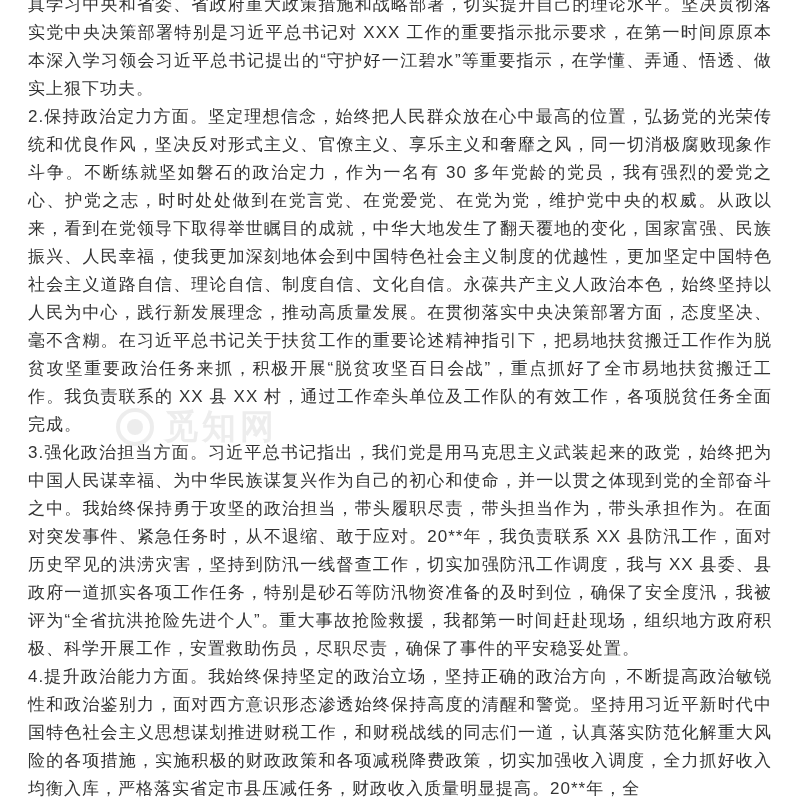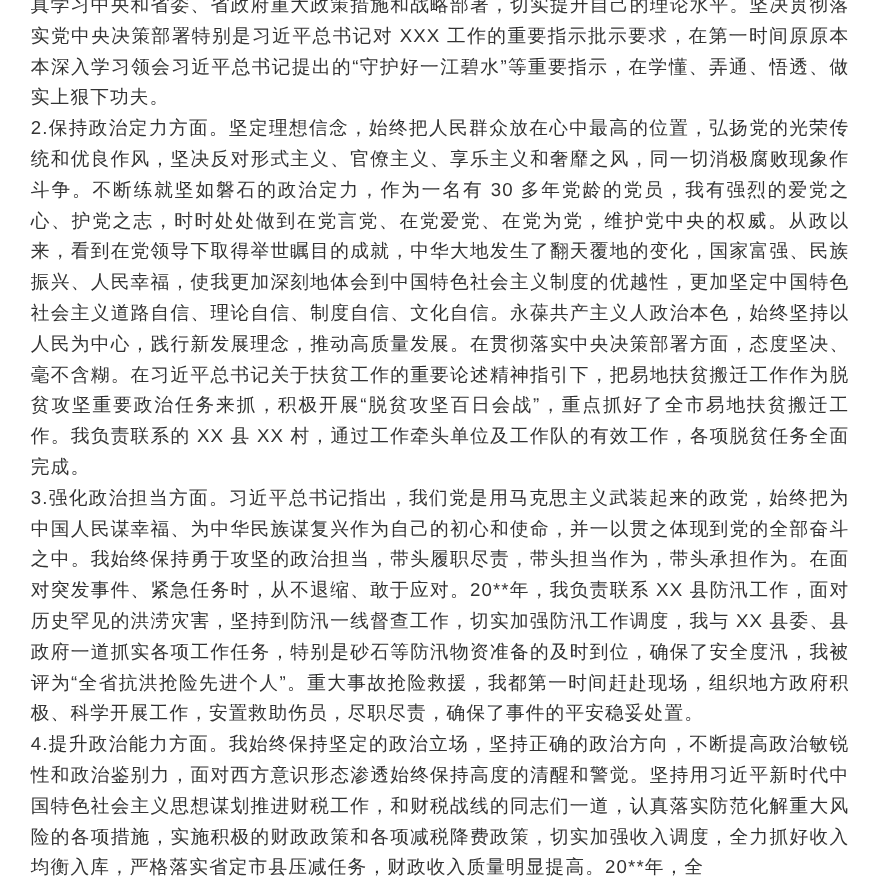--- a/index.html
+++ b/index.html
@@ -59,20 +59,24 @@
     color: #7a7a7a;
     letter-spacing: 4px;
     white-space: nowrap;
   }
 </style>
 </head>
 <body>
 
 <div class="page">
 
+  <div class="watermark">
+    <span class="wm-logo"></span>
+    <span class="wm-text">觅知网</span>
+  </div>
 
   <div class="doc-content">
     <p class="para">真学习中央和省委、省政府重大政策措施和战略部署，切实提升自己的理论水平。坚决贯彻落实党中央决策部署特别是习近平总书记对 XXX 工作的重要指示批示要求，在第一时间原原本本深入学习领会习近平总书记提出的“守护好一江碧水”等重要指示，在学懂、弄通、悟透、做实上狠下功夫。</p>
     <p class="para">2.保持政治定力方面。坚定理想信念，始终把人民群众放在心中最高的位置，弘扬党的光荣传统和优良作风，坚决反对形式主义、官僚主义、享乐主义和奢靡之风，同一切消极腐败现象作斗争。不断练就坚如磐石的政治定力，作为一名有 30 多年党龄的党员，我有强烈的爱党之心、护党之志，时时处处做到在党言党、在党爱党、在党为党，维护党中央的权威。从政以来，看到在党领导下取得举世瞩目的成就，中华大地发生了翻天覆地的变化，国家富强、民族振兴、人民幸福，使我更加深刻地体会到中国特色社会主义制度的优越性，更加坚定中国特色社会主义道路自信、理论自信、制度自信、文化自信。永葆共产主义人政治本色，始终坚持以人民为中心，践行新发展理念，推动高质量发展。在贯彻落实中央决策部署方面，态度坚决、毫不含糊。在习近平总书记关于扶贫工作的重要论述精神指引下，把易地扶贫搬迁工作作为脱贫攻坚重要政治任务来抓，积极开展“脱贫攻坚百日会战”，重点抓好了全市易地扶贫搬迁工作。我负责联系的 XX 县 XX 村，通过工作牵头单位及工作队的有效工作，各项脱贫任务全面完成。</p>
     <p class="para">3.强化政治担当方面。习近平总书记指出，我们党是用马克思主义武装起来的政党，始终把为中国人民谋幸福、为中华民族谋复兴作为自己的初心和使命，并一以贯之体现到党的全部奋斗之中。我始终保持勇于攻坚的政治担当，带头履职尽责，带头担当作为，带头承担作为。在面对突发事件、紧急任务时，从不退缩、敢于应对。20**年，我负责联系 XX 县防汛工作，面对历史罕见的洪涝灾害，坚持到防汛一线督查工作，切实加强防汛工作调度，我与 XX 县委、县政府一道抓实各项工作任务，特别是砂石等防汛物资准备的及时到位，确保了安全度汛，我被评为“全省抗洪抢险先进个人”。重大事故抢险救援，我都第一时间赶赴现场，组织地方政府积极、科学开展工作，安置救助伤员，尽职尽责，确保了事件的平安稳妥处置。</p>
     <p class="para">4.提升政治能力方面。我始终保持坚定的政治立场，坚持正确的政治方向，不断提高政治敏锐性和政治鉴别力，面对西方意识形态渗透始终保持高度的清醒和警觉。坚持用习近平新时代中国特色社会主义思想谋划推进财税工作，和财税战线的同志们一道，认真落实防范化解重大风险的各项措施，实施积极的财政政策和各项减税降费政策，切实加强收入调度，全力抓好收入均衡入库，严格落实省定市县压减任务，财政收入质量明显提高。20**年，全</p>
   </div>
 
 </div>
 

